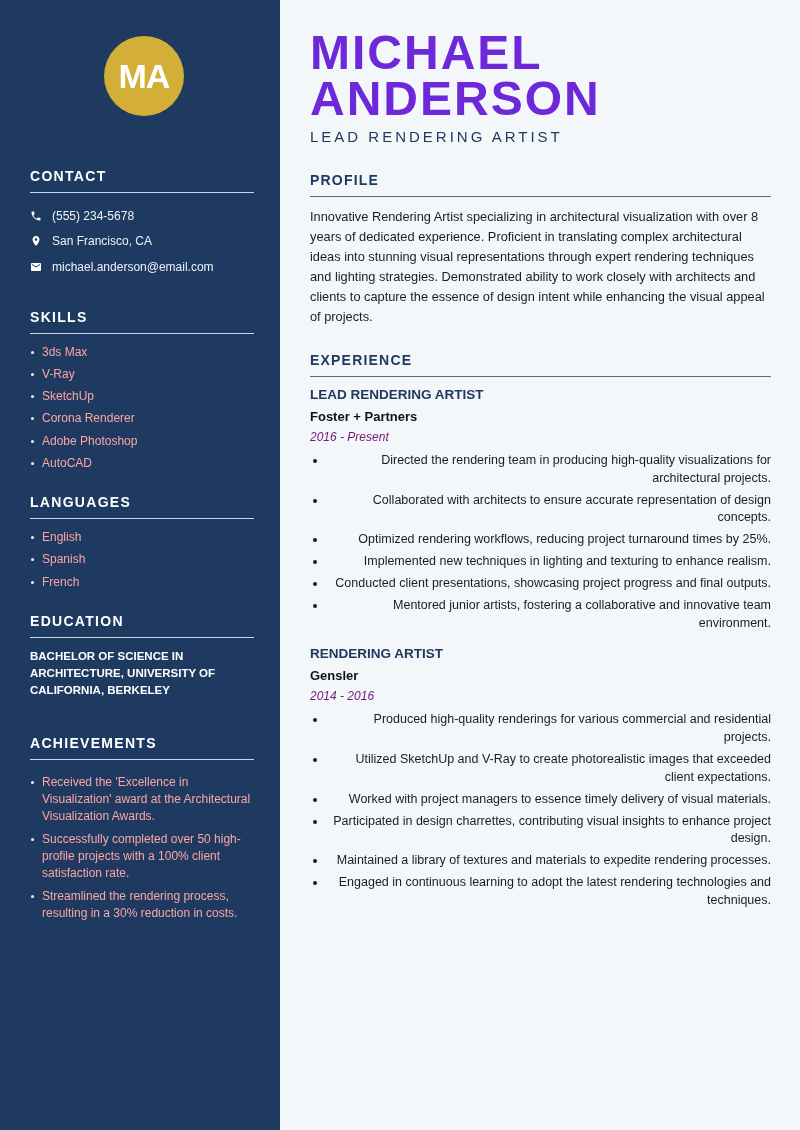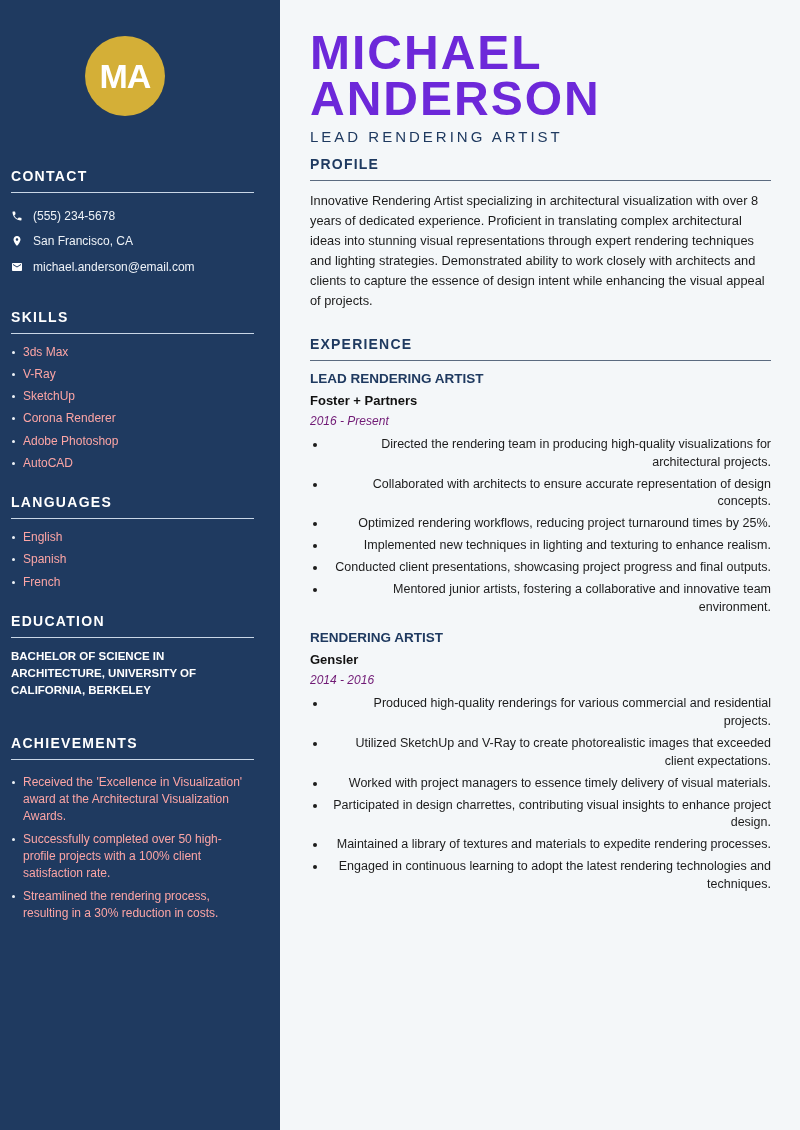--- a/index.html
+++ b/index.html
@@ -8,21 +8,21 @@
     font-family: "Liberation Sans", "DejaVu Sans", sans-serif;
     background: #f4f7f9;
     display: flex;
     overflow: hidden;
   }
   .sidebar {
     width: 280px;
     height: 1130px;
     background: #1f3a60;
     color: #ffffff;
-    padding: 36px 26px 0 11px;
+    padding: 36px 26px 0 30px;
     flex-shrink: 0;
   }
   .avatar {
     width: 80px; height: 80px;
     border-radius: 50%;
     background: #d4af37;
     margin: 0 auto 0 auto;
     margin-left: 74px;
     display: flex; align-items: center; justify-content: center;
     font-weight: bold;
@@ -92,21 +92,21 @@
   }
   .main-title {
     font-size: 14px;
     font-weight: bold;
     color: #1f3a60;
     letter-spacing: 1.2px;
     padding-bottom: 8px;
     border-bottom: 1.5px solid #5b6b80;
     margin-bottom: 10px;
   }
-  .profile-sec { margin-top: 11px; }
+  .profile-sec { margin-top: 27px; }
   .profile-text {
     font-size: 12.8px;
     line-height: 20px;
     color: #1c1c1c;
   }
   .exp-sec { margin-top: 25px; }
   .job-title {
     font-size: 13.5px;
     font-weight: bold;
     color: #1f3a60;

